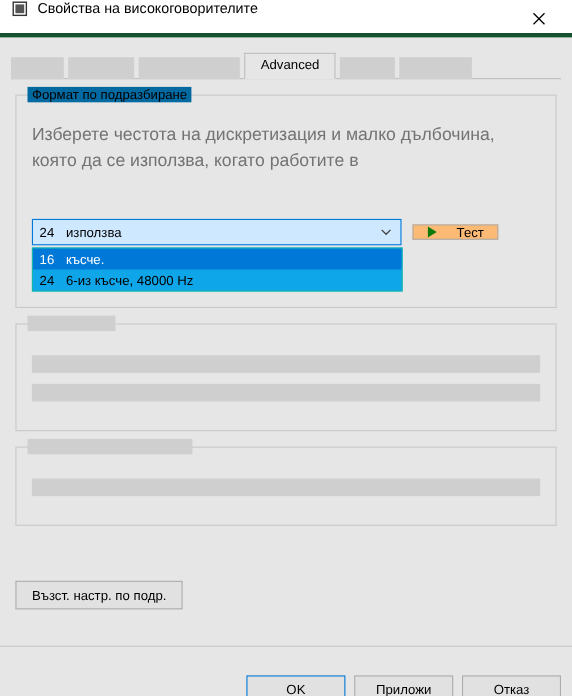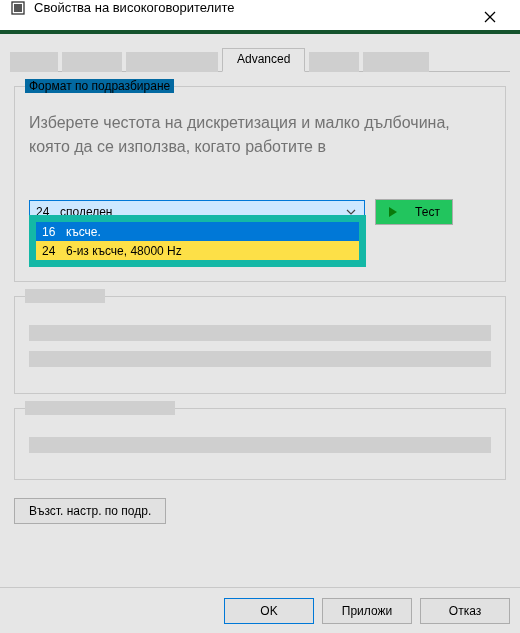--- a/index.html
+++ b/index.html
@@ -119,44 +119,44 @@
     width: 24px;
   }
   .combo-display .chev {
     position: absolute;
     right: 4px; top: 0; bottom: 0;
     width: 18px;
     display: flex; align-items: center; justify-content: center;
   }
   .combo-list {
     position: absolute;
-    top: 15px;
+    top: 26px;
     left: 0;
     right: -1px;
-    background: #fde047;
-    border: 7px solid #14b8a6;
+    background: #0ea5e9;
+    border: 1px solid #14b8a6;
     z-index: 10;
   }
   .combo-item {
     height: 19px;
     display: flex;
     align-items: center;
     padding: 0 6px;
     font-size: 12px;
   }
   .combo-item .prefix { width: 24px; }
   .combo-item.selected {
     background: #0078d7;
     color: #fff;
   }
   .btn-test {
-    height: 26px;
+    height: 14px;
     width: 78px;
     border: 1px solid #acacac;
-    background: #22c55e;
+    background: #fdba74;
     display: flex;
     align-items: center;
     justify-content: center;
     gap: 17px;
     font-size: 12px;
   }
   .placeholder-bar {
     background: #cfcfcf;
     height: 16px;
     margin: 10px 0;
@@ -167,20 +167,21 @@
   }
   .btn {
     height: 26px;
     border: 1px solid #acacac;
     background: #e1e1e1;
     display: inline-flex;
     align-items: center;
     justify-content: center;
     padding: 0 14px;
     font-size: 12px;
+    margin-top: 32px;
   }
   .footer {
     position: absolute;
     left: 0; right: 0; bottom: 0;
     height: 46px;
     border-top: 1px solid #c8c8c8;
     display: flex;
     align-items: center;
     justify-content: flex-end;
     padding: 0 10px;
@@ -224,21 +225,21 @@
   <div class="tabline"></div>
 
   <div class="group" style="padding-bottom:56px;">
     <span class="group-label">Формат по подразбиране</span>
     <div class="desc">Изберете честота на дискретизация и малко дълбочина, която да се използва, когато работите в</div>
 
     <div class="row-combo">
       <div class="combo-wrap">
         <div class="combo-display">
           <span class="prefix">24</span>
-          <span>споделен</span>
+          <span>използва</span>
           <span class="chev">
             <svg width="10" height="6" viewBox="0 0 10 6">
                 <path d="M1 1 L5 5 L9 1" fill="none" stroke="#444" stroke-width="1.2"></path>
               </svg>
           </span>
         </div>
         <div class="combo-list">
           <div class="combo-item selected">
             <span class="prefix">16</span>
             <span>късче.</span>

